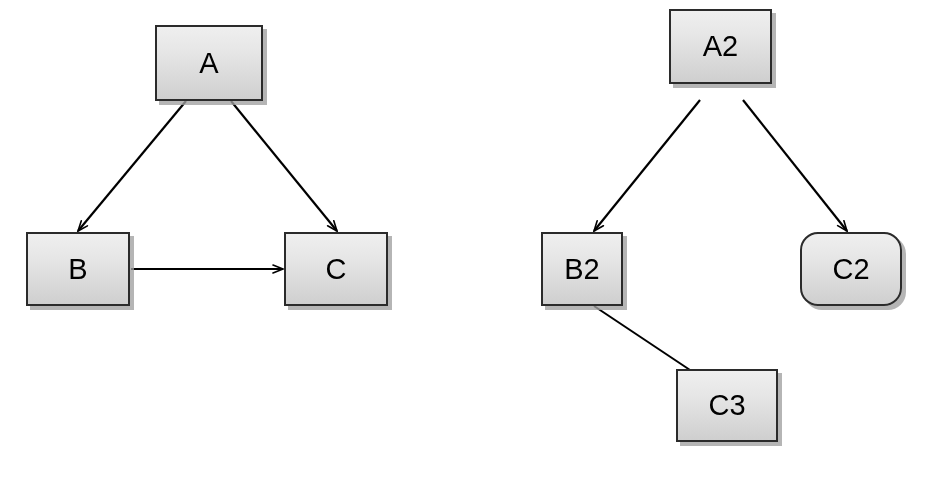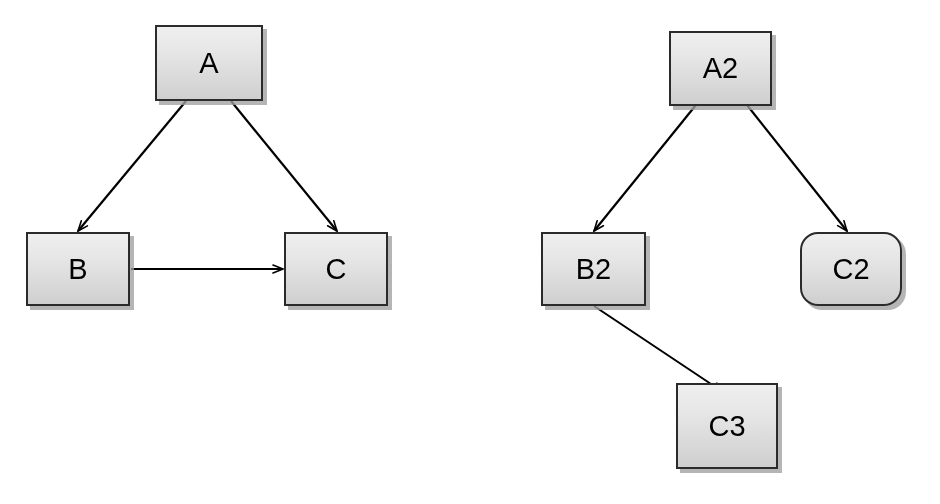--- a/index.html
+++ b/index.html
@@ -74,29 +74,29 @@
   </div>
 
   <div class="node" style="left:26px; top:232px; width:104px; height:74px;">
     <span class="node-label">B</span>
   </div>
 
   <div class="node" style="left:284px; top:232px; width:104px; height:74px;">
     <span class="node-label">C</span>
   </div>
 
-  <div class="node" style="left:669px; top:31px; width:103px; height:75px;">
+  <div class="node" style="left:669px; top:9px; width:103px; height:75px;">
     <span class="node-label">A2</span>
   </div>
 
-  <div class="node" style="left:541px; top:232px; width:105px; height:74px;align-items:center;">
+  <div class="node" style="left:541px; top:232px; width:82px; height:74px;align-items:center;">
     <span class="node-label">B2</span>
   </div>
 
   <div class="node" style="left:800px; top:232px; width:102px; height:74px;border-radius:18px;">
     <span class="node-label">C2</span>
   </div>
 
-  <div class="node" style="left:676px; top:383px; width:102px; height:86px;">
+  <div class="node" style="left:676px; top:369px; width:102px; height:73px;">
     <span class="node-label">C3</span>
   </div>
 
 </div>
 
 </body></html>

